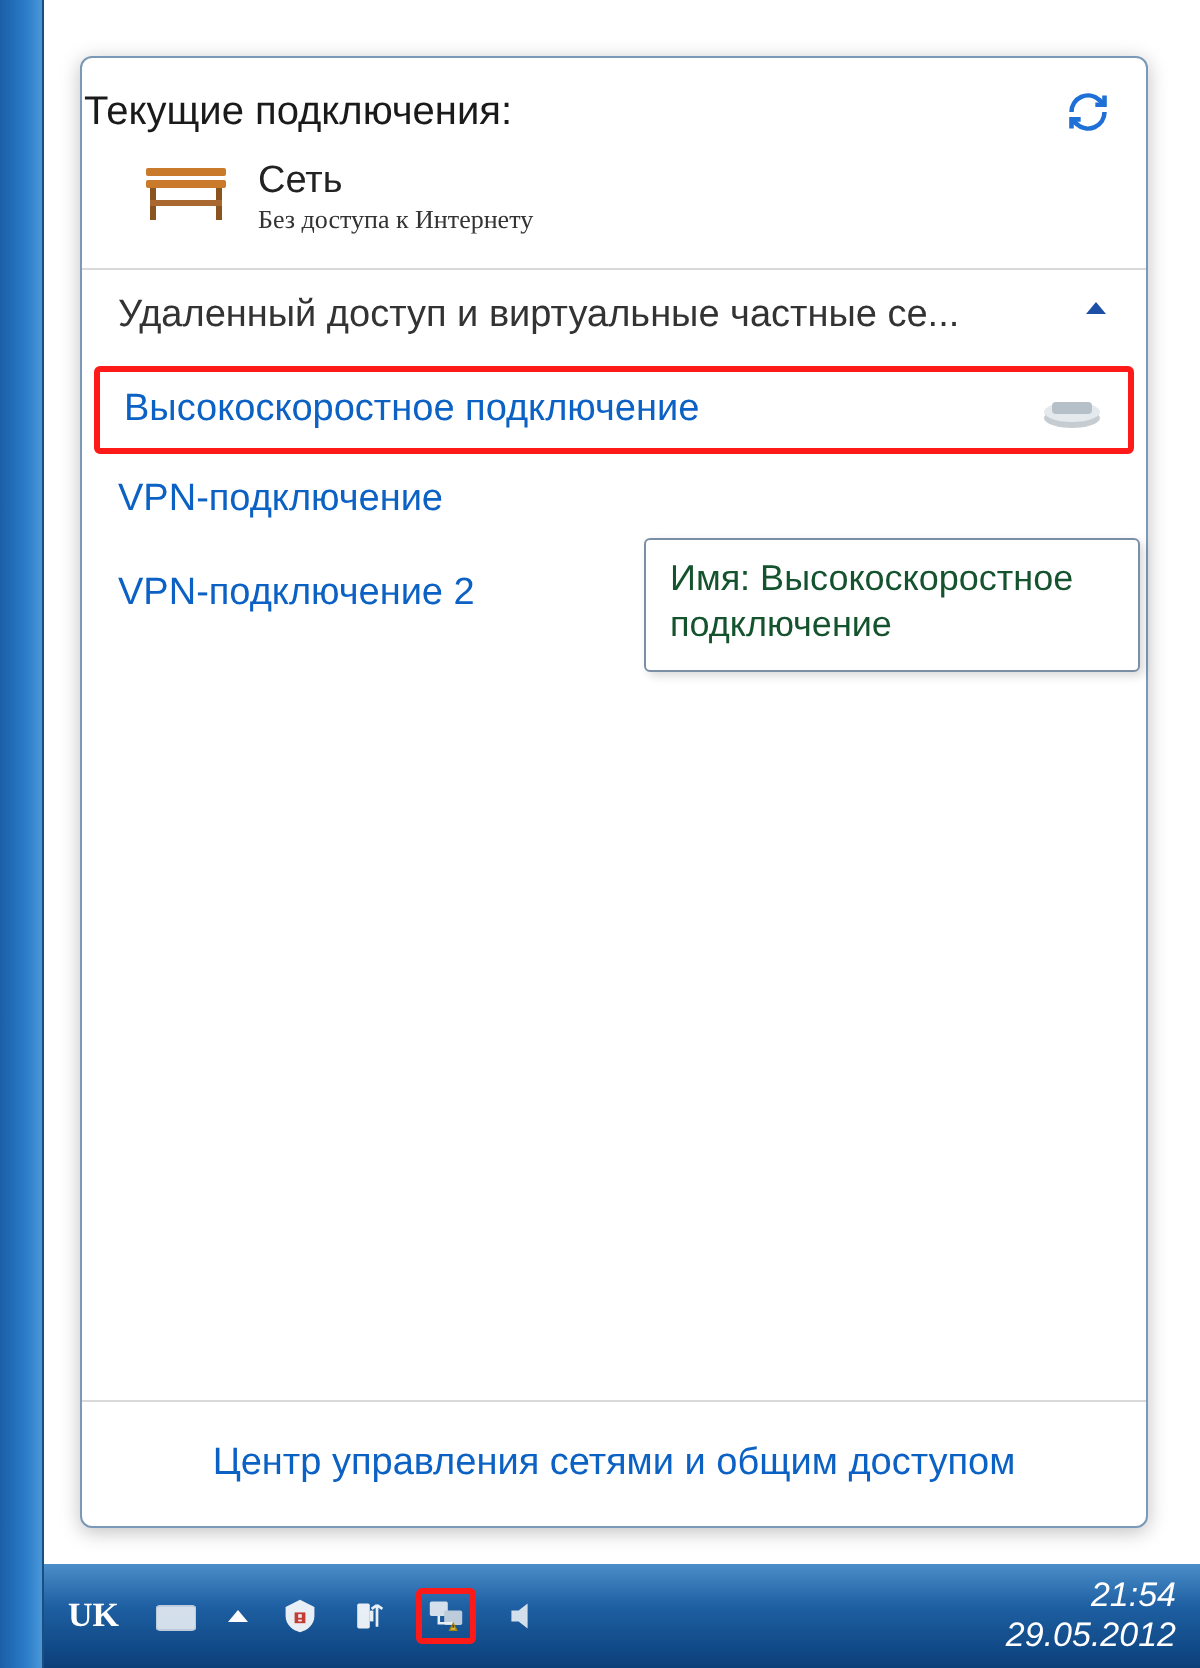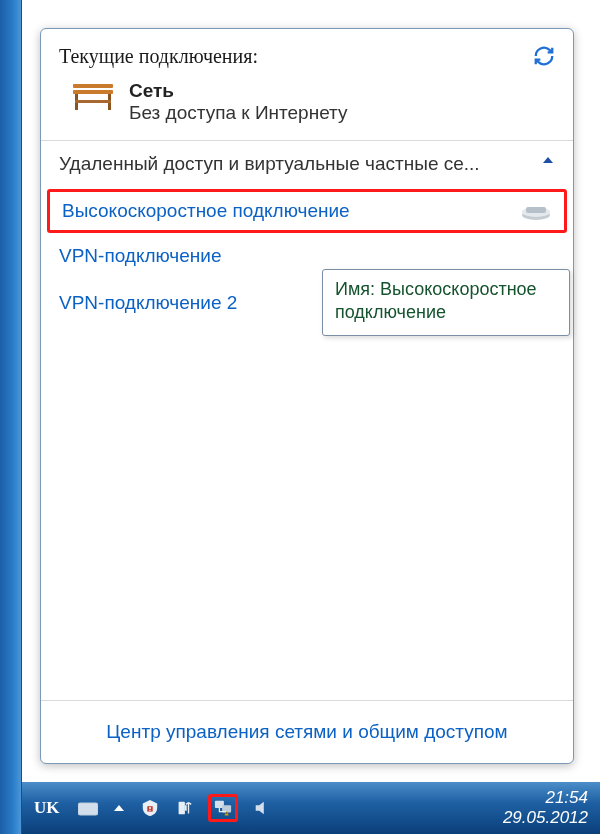--- a/index.html
+++ b/index.html
@@ -28,47 +28,46 @@
       right: 26px;
       bottom: 70px;
       background: #fff;
       border: 1px solid #7a99b8;
       border-radius: 6px;
       box-shadow: 0 2px 10px rgba(0,0,0,0.25);
       display: flex;
       flex-direction: column;
     }
     .popup-header {
-      padding: 16px 18px 8px 18px;
+      padding: 16px 18px 8px 1px;
       display: flex;
       align-items: flex-start;
       justify-content: space-between;
-      font-family: Liberation Serif, serif;
     }
     .popup-title {
       font-size: 20px;
       color: #1a1a1a;
     }
     .refresh-icon {
       width: 22px; height: 22px;
       color: #1e6fd6;
       cursor: pointer;
     }
     .network-row {
       display: flex;
       align-items: flex-start;
       gap: 14px;
       padding: 4px 18px 16px 30px;
     }
     .bench-icon {
       width: 44px; height: 34px;
       flex-shrink: 0;
     }
-    .net-name { font-weight: bold; font-size: 19px; color: #222; }
-    .net-status { font-size: 19px; color: #333; }
+    .net-name { font-weight: normal; font-size: 19px; color: #222; }
+    .net-status { font-size: 13px; color: #333; font-family: Liberation Serif, serif; }
     .separator { border-top: 1px solid #d9d9d9; }
     .section-header {
       display: flex;
       justify-content: space-between;
       align-items: flex-start;
       padding: 12px 18px 12px 18px;
       font-size: 19px;
       color: #333;
       cursor: pointer;
     }

